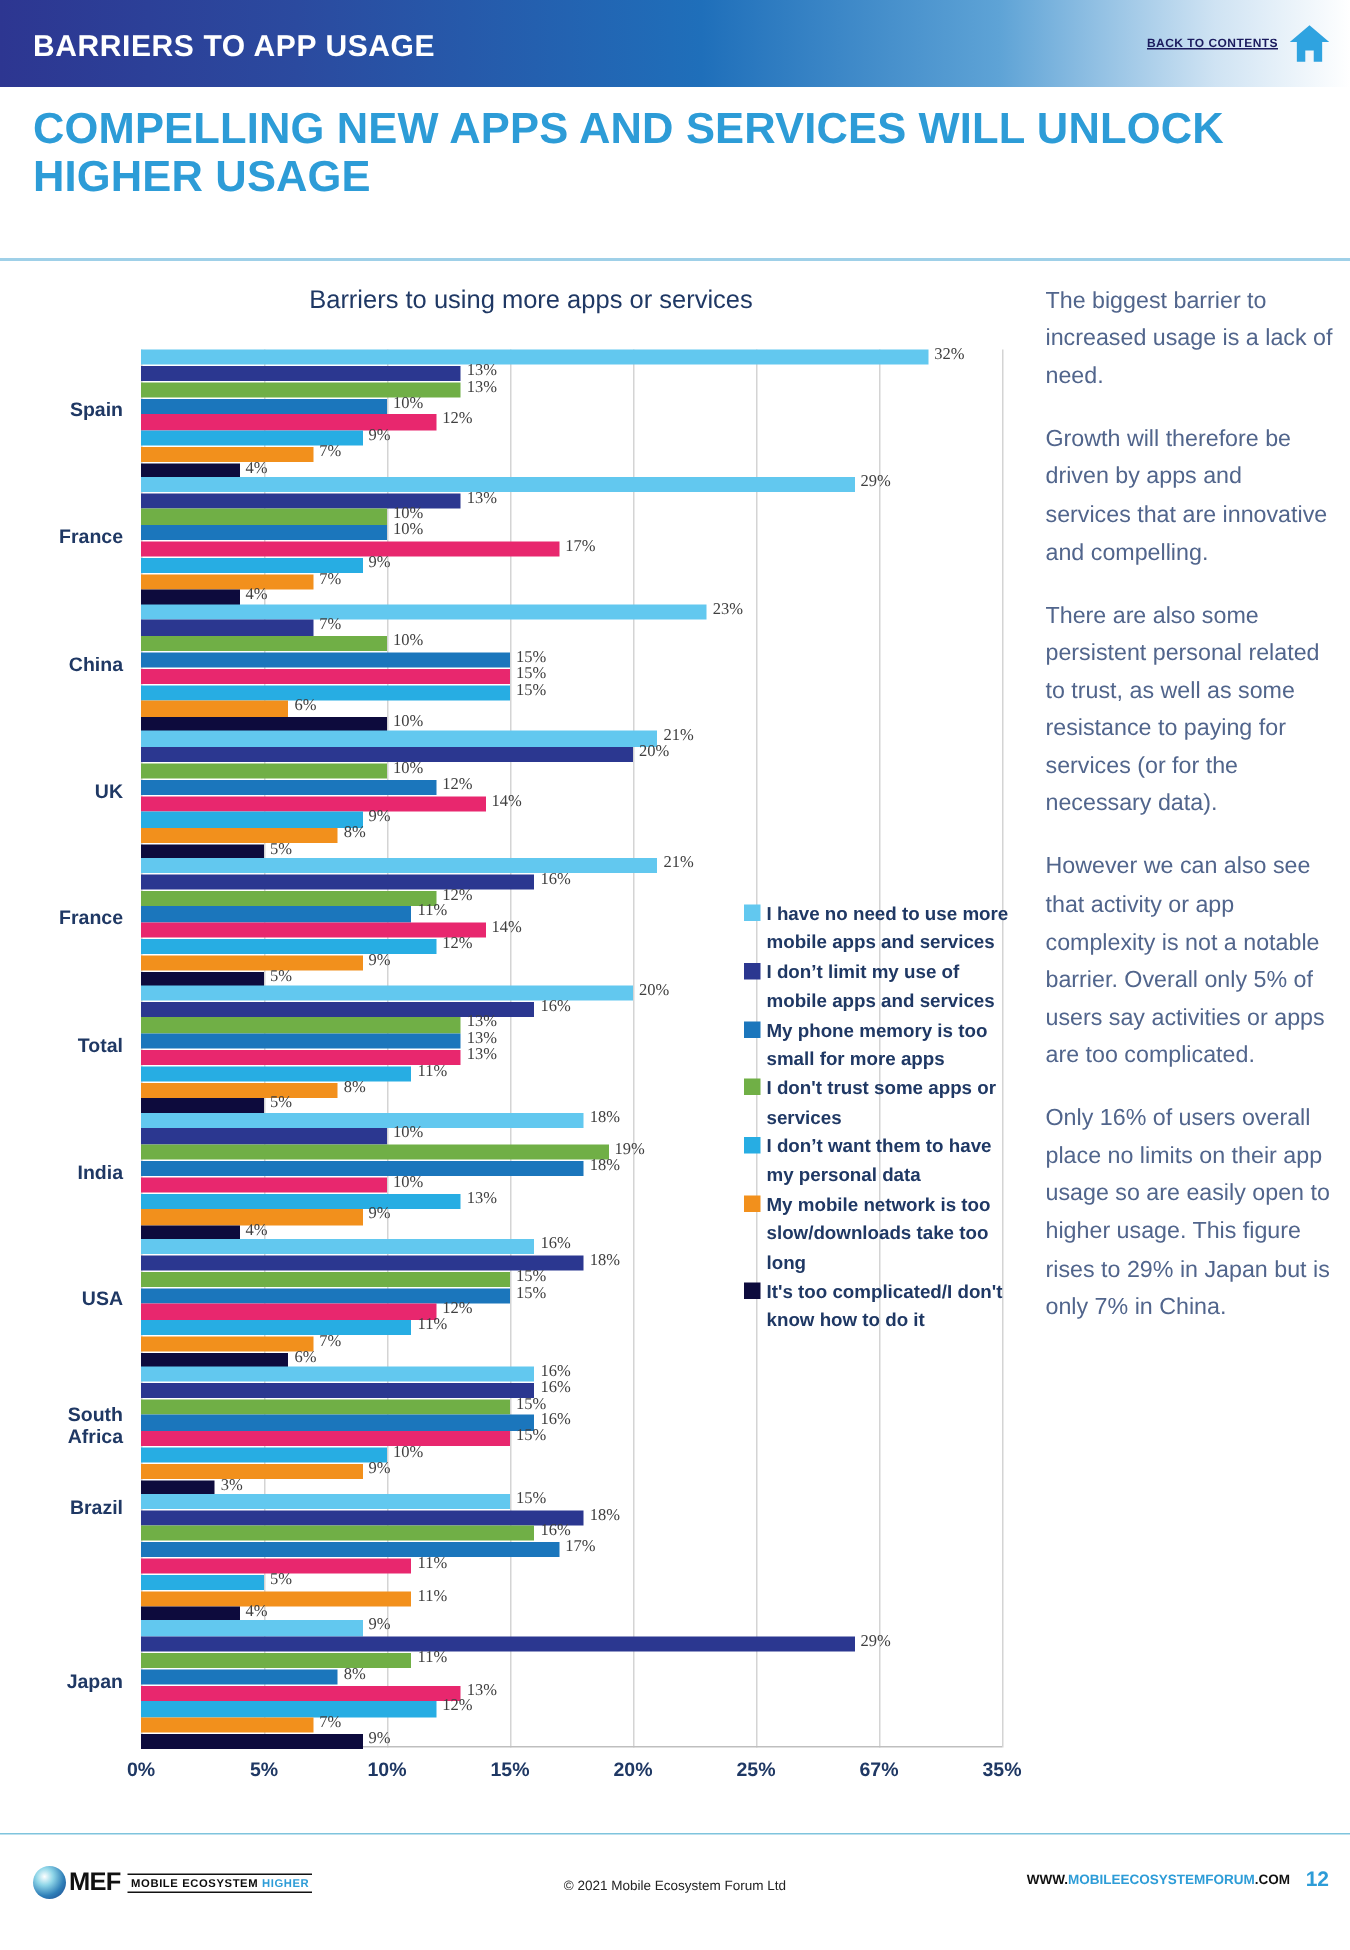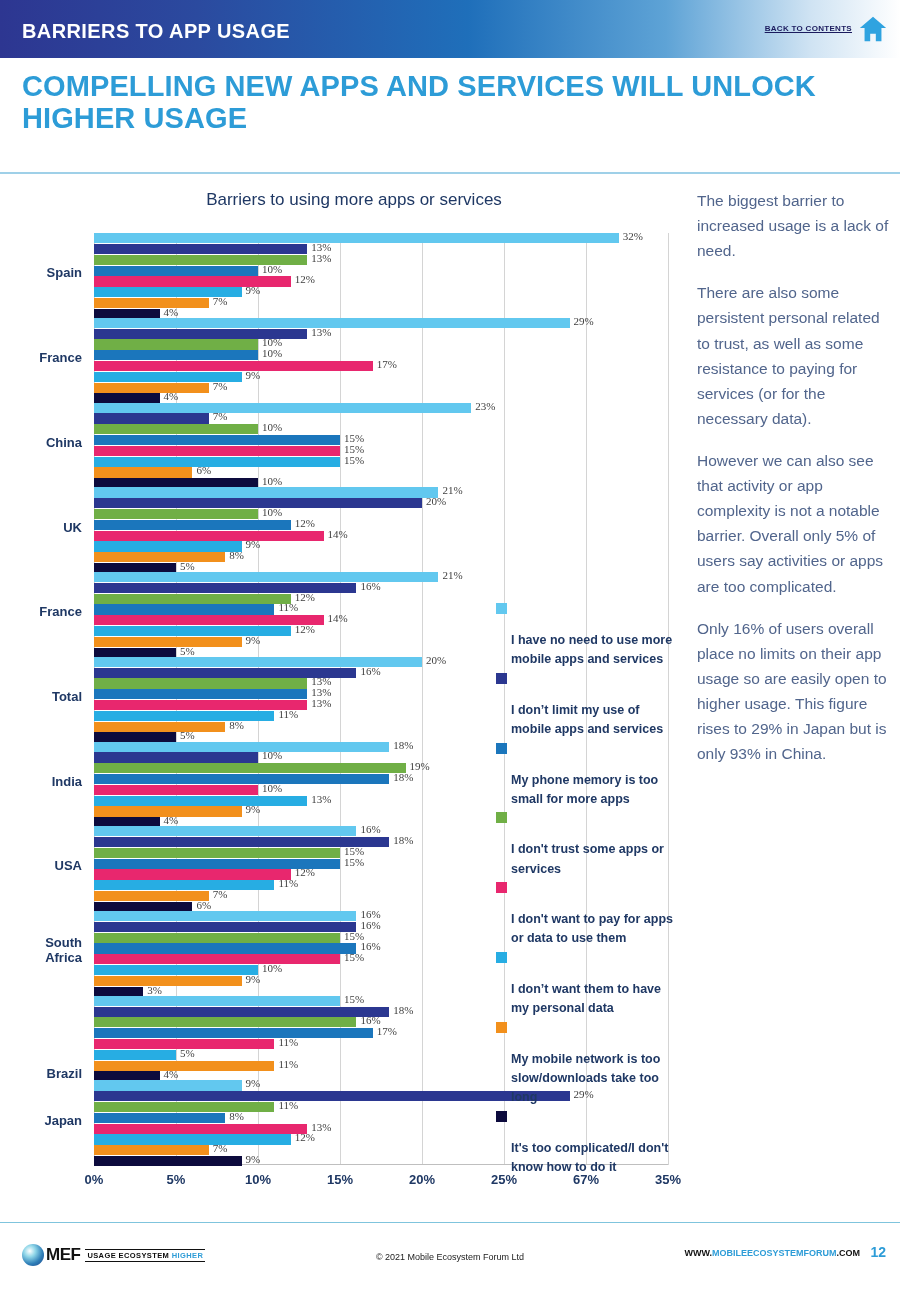--- a/index.html
+++ b/index.html
@@ -58,21 +58,21 @@
   .xtick{
     position:absolute;top:1172px;font-size:13px;font-weight:bold;color:#1f3864;
     transform:translateX(-50%);
   }
 
   
   .legend{position:absolute;left:496px;top:600px;width:180px;}
   .legend-item{display:flex;align-items:flex-start;margin-bottom:0px;}
   .swatch{width:11px;height:11px;margin-right:4px;margin-top:3px;flex:0 0 auto;}
   .legend-text{
-    font-size:12.5px;color:#1f3864;font-weight:bold;line-height:1.55;margin-top:31px;
+    font-size:12.5px;color:#1f3864;font-weight:bold;line-height:1.55;
   }
 
   
   .commentary{
     position:absolute;left:697px;top:188px;width:192px;
     font-size:15.5px;color:#51658c;line-height:1.62;
   }
   .commentary p{margin:0 0 17px 0;}
 
   
@@ -306,21 +306,21 @@
 <div id="catlabels">
     <div class="cat-label" style="top: 266.364px;">Spain</div>
     <div class="cat-label" style="top: 351.091px;">France</div>
     <div class="cat-label" style="top: 435.818px;">China</div>
     <div class="cat-label" style="top: 520.545px;">UK</div>
     <div class="cat-label" style="top: 605.273px;">France</div>
     <div class="cat-label" style="top: 690px;">Total</div>
     <div class="cat-label" style="top: 774.727px;">India</div>
     <div class="cat-label" style="top: 859.455px;">USA</div>
     <div class="cat-label" style="top: 936.182px;">South<br>Africa</div>
-    <div class="cat-label" style="top: 1067px;">Brazil</div>
+    <div class="cat-label" style="top: 998px;">Brazil</div>
     <div class="cat-label" style="top: 1113.64px;">Japan</div>
   </div>
 
 <div class="legend" id="legend">
     <div class="legend-item">
       <span class="swatch" style="background: rgb(98, 200, 239);"></span>
       <span class="legend-text">I have no need to use more mobile apps and services</span>
     </div>
     <div class="legend-item">
       <span class="swatch" style="background: rgb(43, 55, 144);"></span>
@@ -328,50 +328,47 @@
     </div>
     <div class="legend-item">
       <span class="swatch" style="background: rgb(27, 118, 188);"></span>
       <span class="legend-text">My phone memory is too small for more apps</span>
     </div>
     <div class="legend-item">
       <span class="swatch" style="background: rgb(112, 175, 70);"></span>
       <span class="legend-text">I don't trust some apps or services</span>
     </div>
     <div class="legend-item">
-      <span class="swatch" style="background: rgb(232, 39, 110);"></span>
-      <span class="legend-text">I don't want to pay for apps or data to use them</span>
-    </div>
-    <div class="legend-item">
       <span class="swatch" style="background: rgb(39, 173, 227);"></span>
       <span class="legend-text">I don’t want them to have my personal data</span>
     </div>
     <div class="legend-item">
       <span class="swatch" style="background: rgb(242, 144, 28);"></span>
       <span class="legend-text">My mobile network is too slow/downloads take too long</span>
     </div>
     <div class="legend-item">
       <span class="swatch" style="background: rgb(13, 11, 61);"></span>
       <span class="legend-text">It's too complicated/I don't know how to do it</span>
     </div>
   </div>
 
 <div class="commentary" id="commentary">
     <p>The biggest barrier to increased usage is a lack of need.</p>
+    <p>Growth will therefore be driven by apps and services that are innovative and compelling.</p>
     <p>There are also some persistent personal related to trust, as well as some resistance to paying for services (or for the necessary data).</p>
     <p>However we can also see that activity or app complexity is not a notable barrier. Overall only 5% of users say activities or apps are too complicated.</p>
-    <p>Only 16% of users overall place no limits on their app usage so are easily open to higher usage. This figure rises to 29% in Japan but is only 93% in China.</p>
+    <p>Only 16% of users overall place no limits on their app usage so are easily open to higher usage. This figure rises to 29% in Japan but is only 7% in China.</p>
   </div>
 
 <div class="footer-rule"></div>
 <div class="mef-logo">
   <span class="mef-orb"></span>
   <span class="mef-word">MEF</span>
   <span class="mef-sub">
-    <span class="b">USAGE ECOSYSTEM</span>
+    <span class="b">MOBILE ECOSYSTEM</span>
     <span class="c">HIGHER</span>
   </span>
 </div>
 <div class="copyright">© 2021 Mobile Ecosystem Forum Ltd</div>
 <div class="foot-right" style="right:40px;">
   <span>WWW.</span><span class="c">MOBILEECOSYSTEMFORUM</span><span>.COM</span>
 </div>
 <div class="pagenum">12</div>
 
 </body></html>

